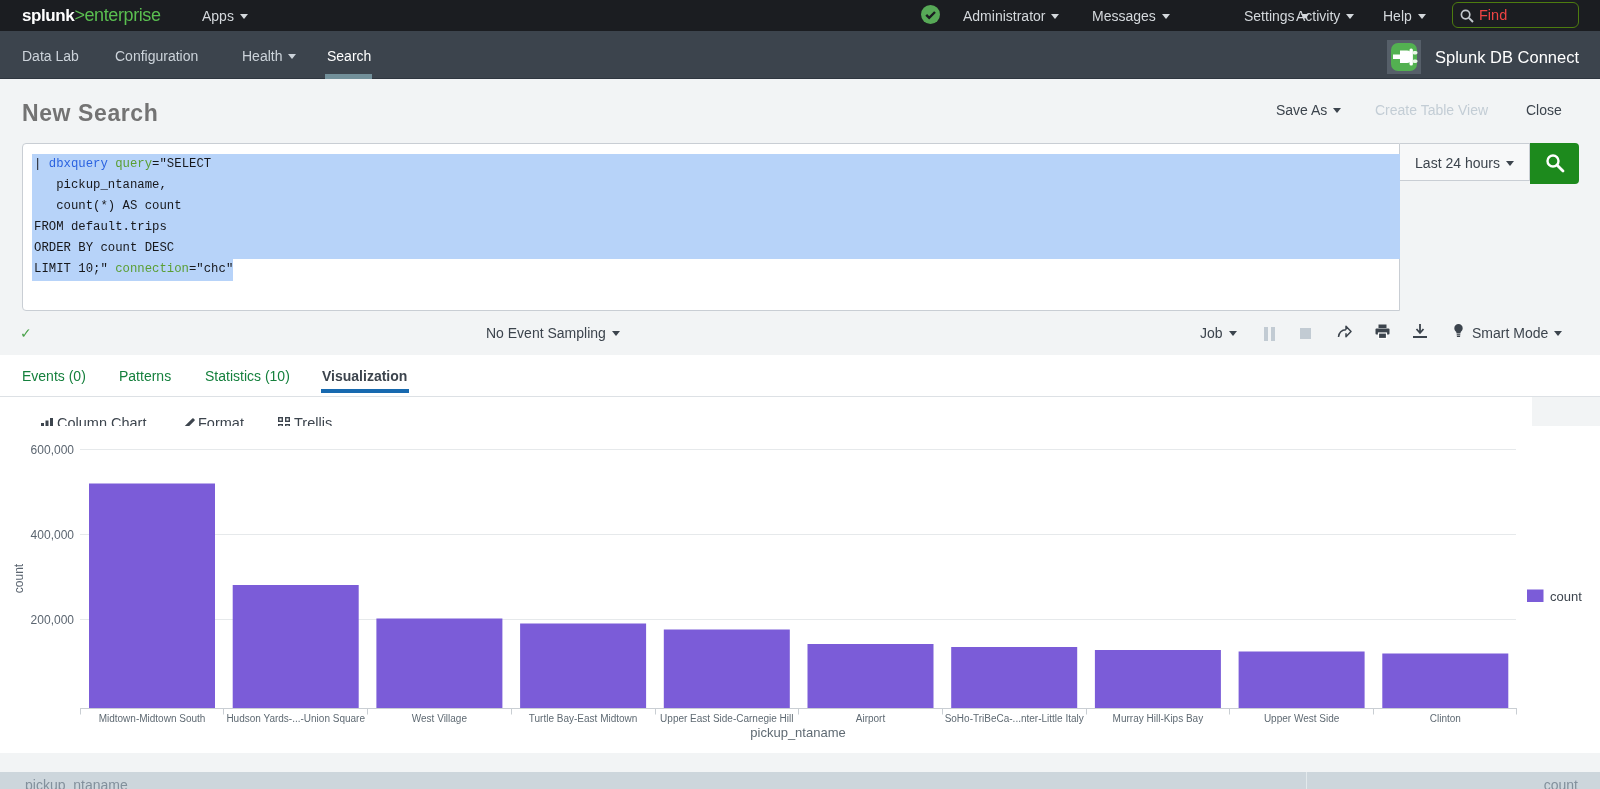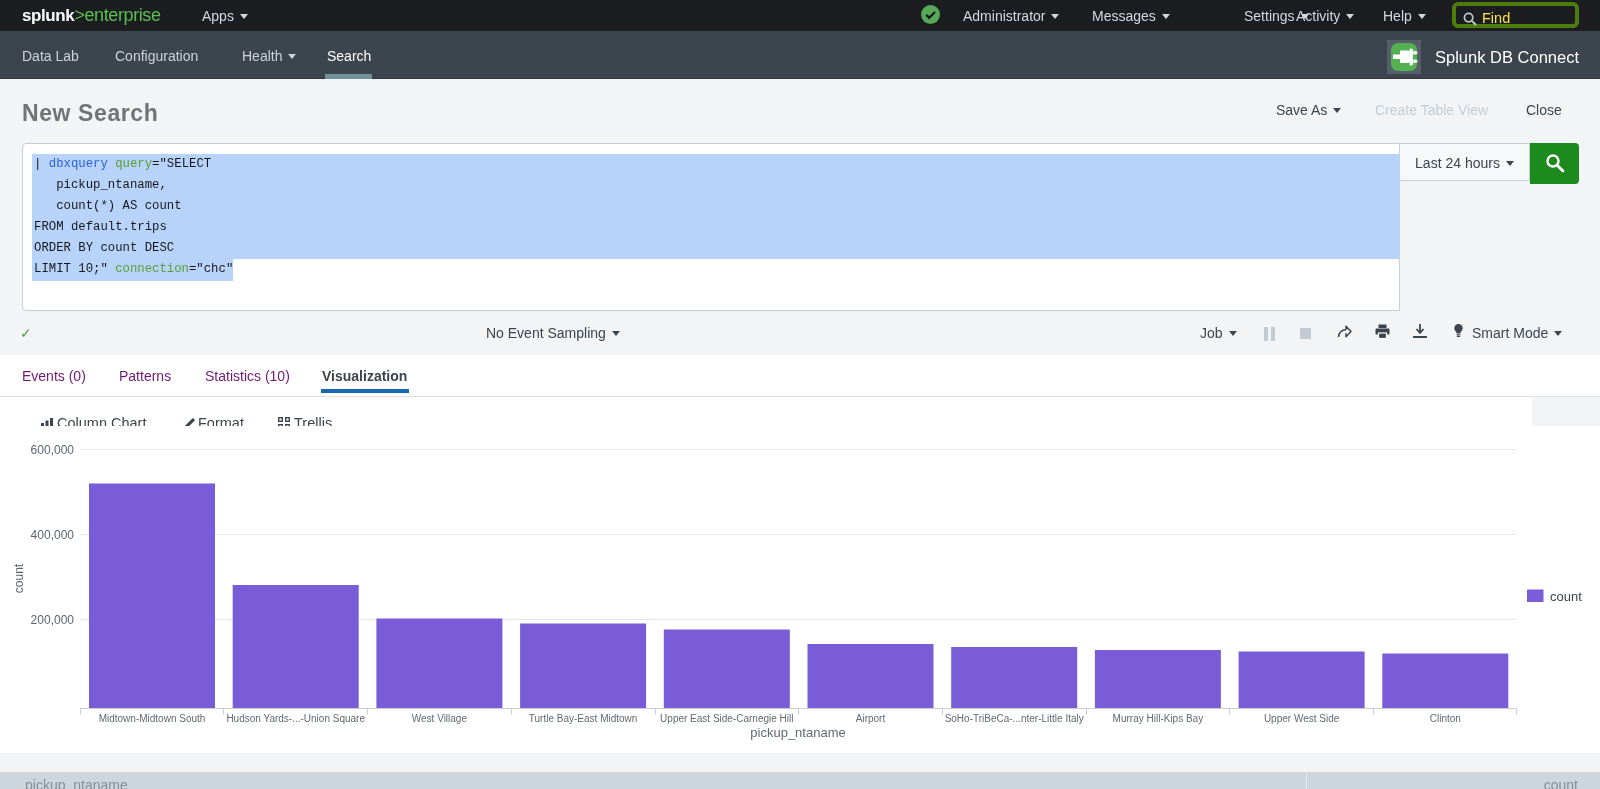--- a/index.html
+++ b/index.html
@@ -6,21 +6,21 @@
   html,body { width:1600px; height:789px; overflow:hidden; }
   body { font-family:"Liberation Sans", sans-serif; background:#f2f4f5; position:relative; }
   .abs { position:absolute; }
   
   #topbar { position:absolute; left:0; top:0; width:1600px; height:31px; background:#1b1d21; }
   #logo { position:absolute; left:22px; top:5px; font-size:17px; letter-spacing:-0.4px; }
   #logo .s { color:#fff; font-weight:700; }
   #logo .e { color:#5abf50; font-weight:400; font-size:18px; }
   .topitem { position:absolute; top:8px; font-size:14px; color:#d4d8dc; }
   .caret { display:inline-block; width:0; height:0; border-left:4px solid transparent; border-right:4px solid transparent; border-top:5px solid #d4d8dc; margin-left:6px; vertical-align:2px; }
-  #findbox { position:absolute; left:1452px; top:2px; width:127px; height:26px; border:4px solid #4d7c0f; border-radius:6px; color:#fde047; font-size:14.5px; line-height:24px; }
+  #findbox { position:absolute; left:1452px; top:2px; width:127px; height:26px; border:1px solid #4d7c0f; border-radius:6px; color:#ef4444; font-size:14.5px; line-height:24px; }
   #findbox span.txt { position:absolute; left:26px; top:0px; }
   #checkc { position:absolute; left:921px; top:5px; width:19px; height:19px; border-radius:50%; background:#57a957; }
   
   #appbar { position:absolute; left:0; top:31px; width:1600px; height:48px; background:#3c444d; border-bottom:1px solid #2e363f; }
   .appitem { position:absolute; top:17px; font-size:14px; color:#ccd3da; }
   .appitem .caret { border-top-color:#ccd3da; }
   #searchtab { color:#ffffff; font-weight:400; }
   #search-underline { position:absolute; left:325px; top:43px; width:47px; height:5px; background:#72909a; }
   #dbxicon { position:absolute; left:1387px; top:9px; width:34px; height:34px; background:#565f69; }
   #dbxname { position:absolute; left:1435px; top:17px; font-size:16.5px; color:#fff; font-weight:400; }
@@ -37,21 +37,21 @@
   #qtext .green { color:#5a9e33; }
   #timepicker { position:absolute; left:1400px; top:143px; width:130px; height:38px; background:#f7f8f9; border:1px solid #c9ced4; border-left:none; font-size:14px; color:#3c444d; line-height:39px; text-align:center; }
   #timepicker .caret { border-top-color:#3c444d; }
   #searchbtn { position:absolute; left:1530px; top:143px; width:49px; height:41px; background:#1d8a1d; border-radius:0 4px 4px 0; }
   
   #resultsbar { position:absolute; left:0; top:311px; width:1600px; height:44px; background:#f2f4f5; }
   #resultsbar .txt { position:absolute; top:14px; font-size:14px; color:#3c444d; }
   #resultsbar .caret { border-top-color:#3c444d; }
   
   #tabsrow { position:absolute; left:0; top:355px; width:1600px; height:42px; background:#fff; border-bottom:1px solid #dde1e5; }
-  .tab { position:absolute; top:13px; font-size:14px; color:#701a75; }
+  .tab { position:absolute; top:13px; font-size:14px; color:#15803d; }
   #tab-vis { color:#3c444d; font-weight:700; }
   #tab-underline { position:absolute; left:321px; top:34px; width:88px; height:4px; background:#1769af; }
   
   #viztools { position:absolute; left:0; top:397px; width:1532px; height:48px; background:#fff; }
   .vtool { position:absolute; top:18px; font-size:14.5px; color:#3c444d; }
   
   #chartarea { position:absolute; left:0; top:426px; width:1600px; height:327px; background:#fff; }
   
   #bottombar { position:absolute; left:0; top:772px; width:1600px; height:17px; background:#cdd6dc; }
   #bottombar .cell { position:absolute; top:5px; font-size:14px; color:#82909c; }

